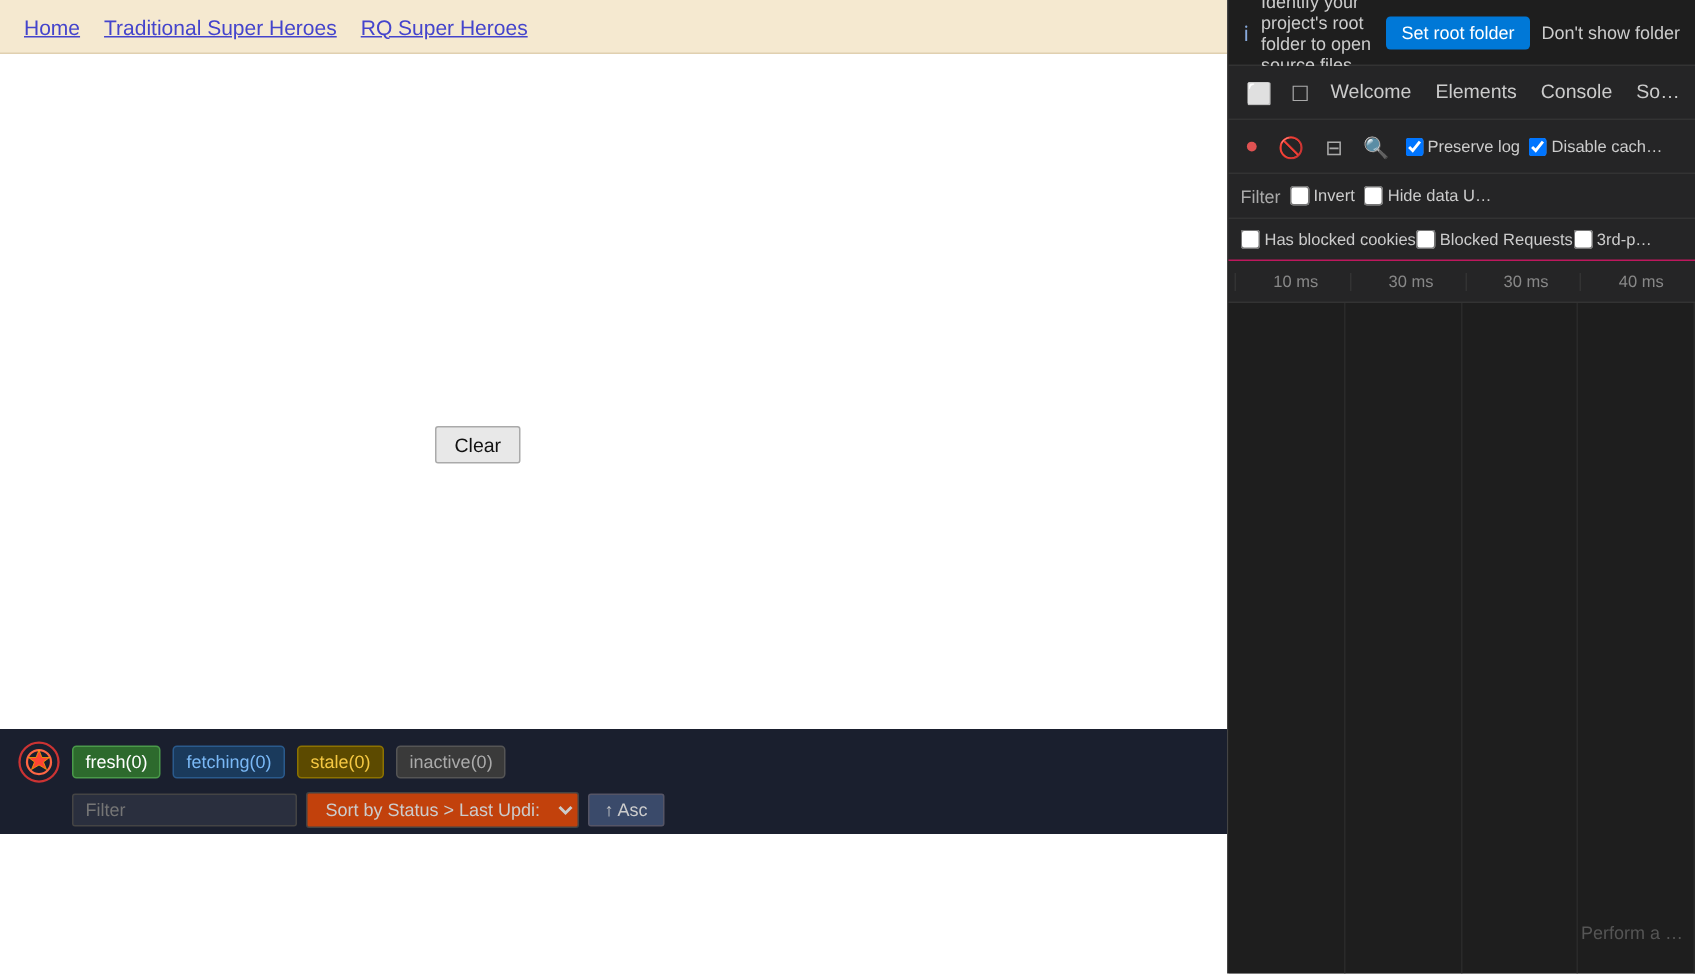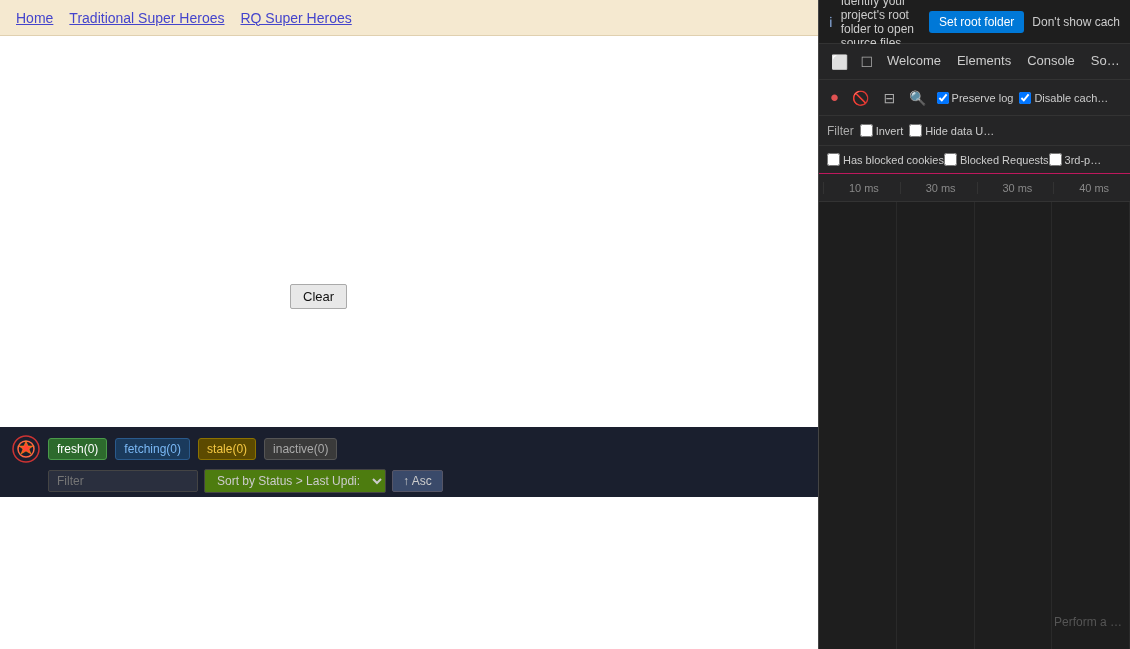--- a/index.html
+++ b/index.html
@@ -1,21 +1,21 @@
 <!DOCTYPE html>
 <html><head>
   <meta charset="utf-8">
   <style>
     * { margin: 0; padding: 0; box-sizing: border-box; }
     body { width: 1130px; height: 649px; overflow: hidden; font-family: -apple-system, BlinkMacSystemFont, 'Segoe UI', sans-serif; display: flex; }
 
     
     #main-area {
       width: 818px;
-      height: 497px;
+      height: 556px;
       display: flex;
       flex-direction: column;
       background: #f5e9d0;
     }
 
     #nav-bar {
       background: #f5e9d0;
       padding: 8px 16px;
       display: flex;
       gap: 16px;
@@ -104,21 +104,21 @@
       background: #2a2f3e;
       border: 1px solid #444;
       color: #ccc;
       padding: 3px 8px;
       font-size: 12px;
       width: 150px;
       border-radius: 2px;
     }
 
     #sort-select {
-      background: #4d7c0f;
+      background: #c2410c;
       border: 1px solid #444;
       color: #ccc;
       padding: 3px 8px;
       font-size: 12px;
       border-radius: 2px;
       cursor: pointer;
     }
 
     #asc-button {
       background: #3a4a6a;
@@ -362,21 +362,21 @@
     </div>
   </div>
 </div>
 
 <div id="devtools-panel">
 
   <div id="devtools-info-bar">
     <span id="info-icon">ℹ</span>
     <span id="info-text">Identify your project's root folder to open source files</span>
     <button id="set-root-btn">Set root folder</button>
-    <button id="dont-show-btn">Don't show cach</button>
+    <button id="dont-show-btn">Don't show folder</button>
   </div>
 
   <div id="devtools-tabs">
     <button class="devtools-icon-btn">⬜</button>
     <button class="devtools-icon-btn">☐</button>
     <span class="tab-label">Welcome</span>
     <span class="tab-label">Elements</span>
     <span class="tab-label">Console</span>
     <span class="tab-label">So…</span>
   </div>

